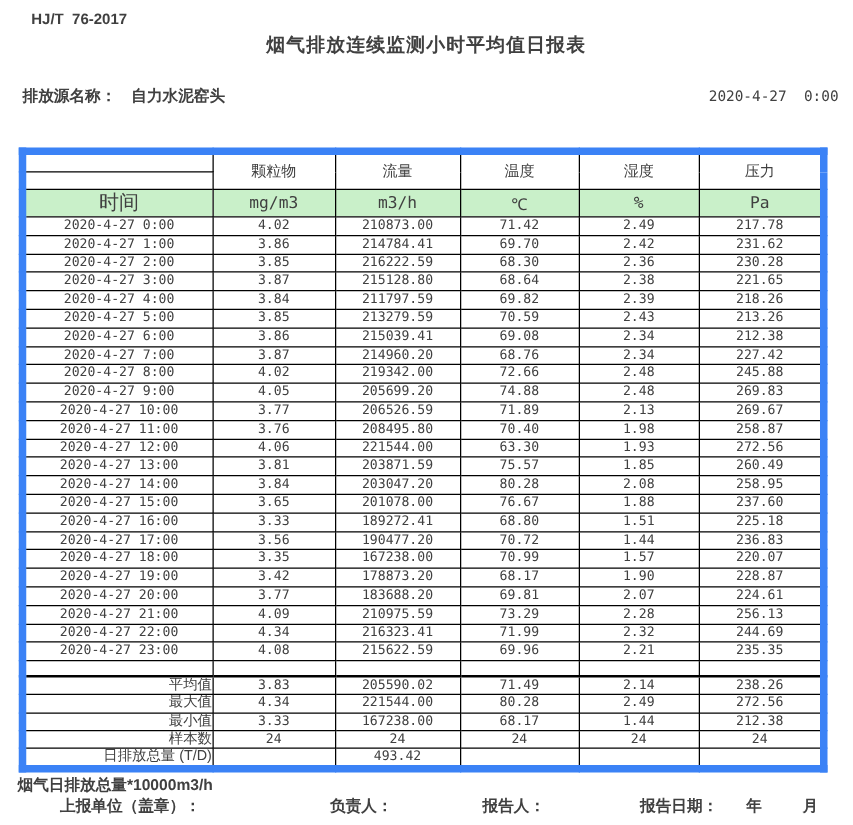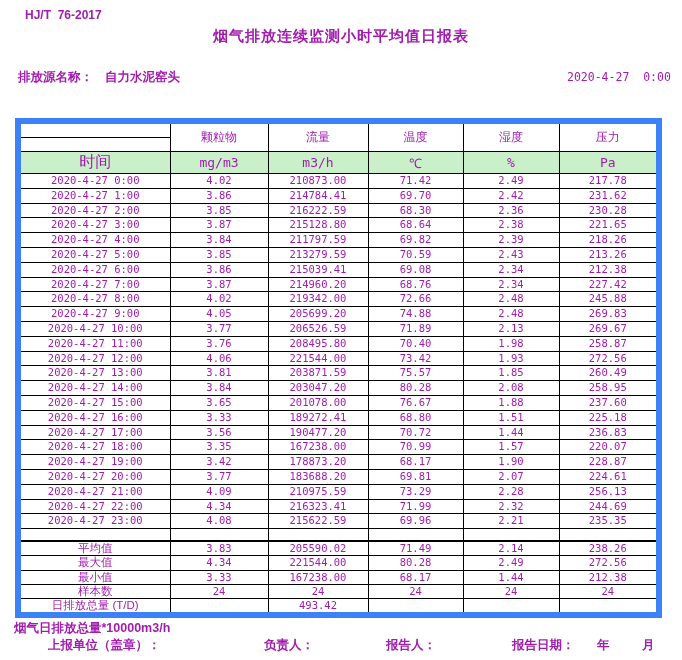--- a/index.html
+++ b/index.html
@@ -1,17 +1,17 @@
 <!DOCTYPE html>
 <html><head>
 <meta charset="utf-8">
 <style>
   html,body{margin:0;padding:0;background:#fff;}
   #page{position:relative;width:682px;height:660px;background:#ffffff;
-        font-family:"Liberation Sans",sans-serif;color:#a21caf;overflow:hidden;}
+        font-family:"Liberation Sans",sans-serif;color:#404040;overflow:hidden;}
 
   .hjt{position:absolute;left:25px;top:8px;font-size:12px;font-weight:bold;white-space:pre;}
   .main-title{position:absolute;left:0;top:27px;width:682px;text-align:center;
               font-size:15px;font-weight:bold;letter-spacing:1px;}
   .src-label{position:absolute;left:18px;top:69px;font-size:12.5px;font-weight:bold;white-space:pre;}
   .src-name{position:absolute;left:105px;top:69px;font-size:12.5px;font-weight:bold;}
   .hdr-date{position:absolute;left:567px;top:70px;font-size:11.5px;white-space:pre;
             font-family:"DejaVu Sans Mono",monospace;}
 
   table.report{position:absolute;left:15px;top:118px;width:641px;
@@ -21,21 +21,21 @@
                text-align:center;vertical-align:middle;overflow:hidden;white-space:nowrap;}
   tr.h1 th{height:14px;font-size:12px;font-weight:normal;}
   tr.h1 td.blank,tr.h2 td.blank{height:13px;}
   tr.units td{height:14px;font-size:13px;font-family:"DejaVu Sans Mono",monospace;}
   tr.units td.time-h{font-size:16px;font-family:"Liberation Sans",sans-serif;}
   tbody#data-rows td{height:13.8px;font-size:10.5px;line-height:13.8px;
                      font-family:"DejaVu Sans Mono",monospace;}
   tr.sep td{height:11px;border-bottom:2px solid #000;}
   tbody#summary-rows td{height:13.2px;font-size:10.5px;line-height:13.2px;
                         font-family:"DejaVu Sans Mono",monospace;}
-  tbody#summary-rows td.sl{font-size:11.5px;font-family:"Liberation Sans",sans-serif;}
+  tbody#summary-rows td.sl{font-size:11.5px;font-family:"Liberation Sans",sans-serif;text-align:right;}
 
   .foot-note{position:absolute;left:14px;top:620px;font-size:12.5px;font-weight:bold;}
   .foot-line{position:absolute;left:0;top:637px;width:682px;height:18px;font-size:12.5px;font-weight:bold;}
   .foot-line span{position:absolute;top:0;white-space:pre;margin-left:34px;}
   .fl-unit{left:14px;}
   .fl-resp{left:230px;}
   .fl-rept{left:352px;}
   .fl-date{left:478px;}
   .fl-year{left:563px;}
   .fl-month{left:608px;}
@@ -176,21 +176,21 @@
           <td>3.76</td>
           <td>208495.80</td>
           <td>70.40</td>
           <td>1.98</td>
           <td>258.87</td>
         </tr>
         <tr>
           <td>2020-4-27 12:00</td>
           <td>4.06</td>
           <td>221544.00</td>
-          <td>73.42</td>
+          <td>63.30</td>
           <td>1.93</td>
           <td>272.56</td>
         </tr>
         <tr>
           <td>2020-4-27 13:00</td>
           <td>3.81</td>
           <td>203871.59</td>
           <td>75.57</td>
           <td>1.85</td>
           <td>260.49</td>

